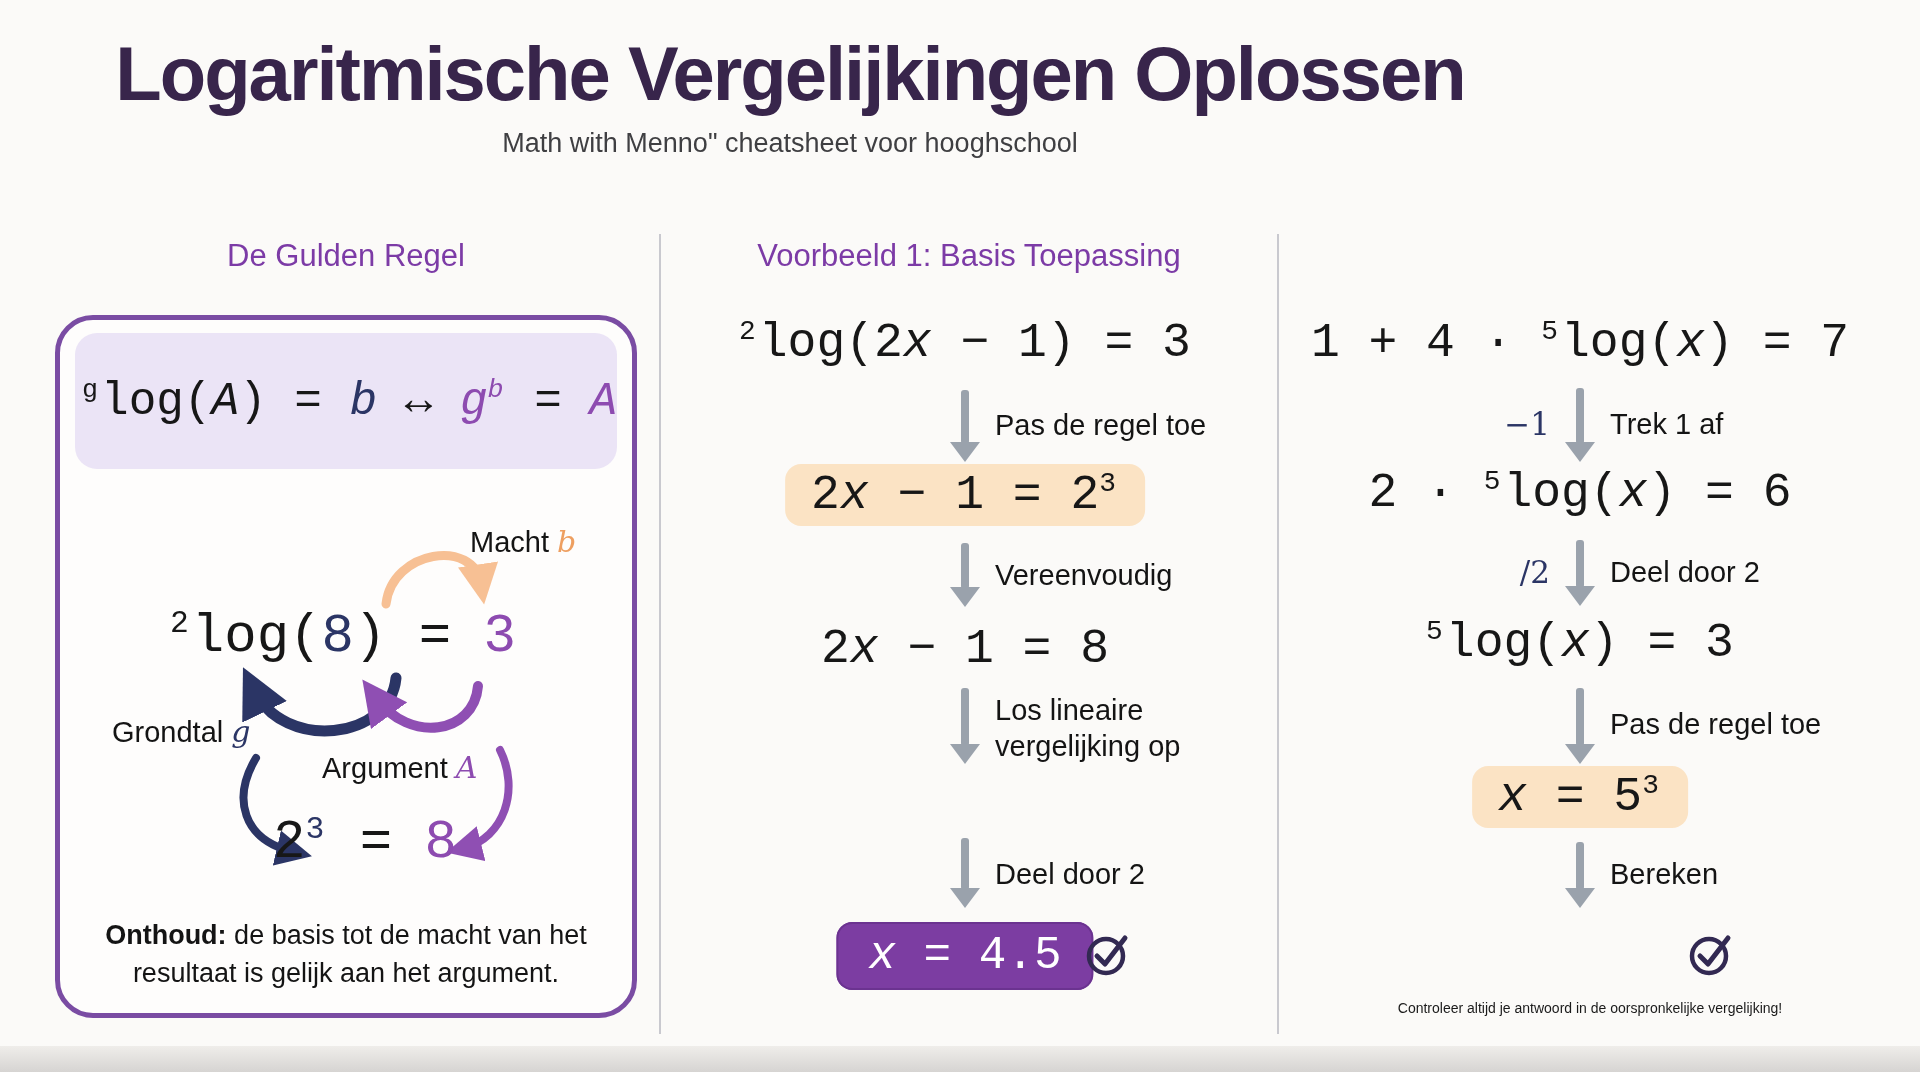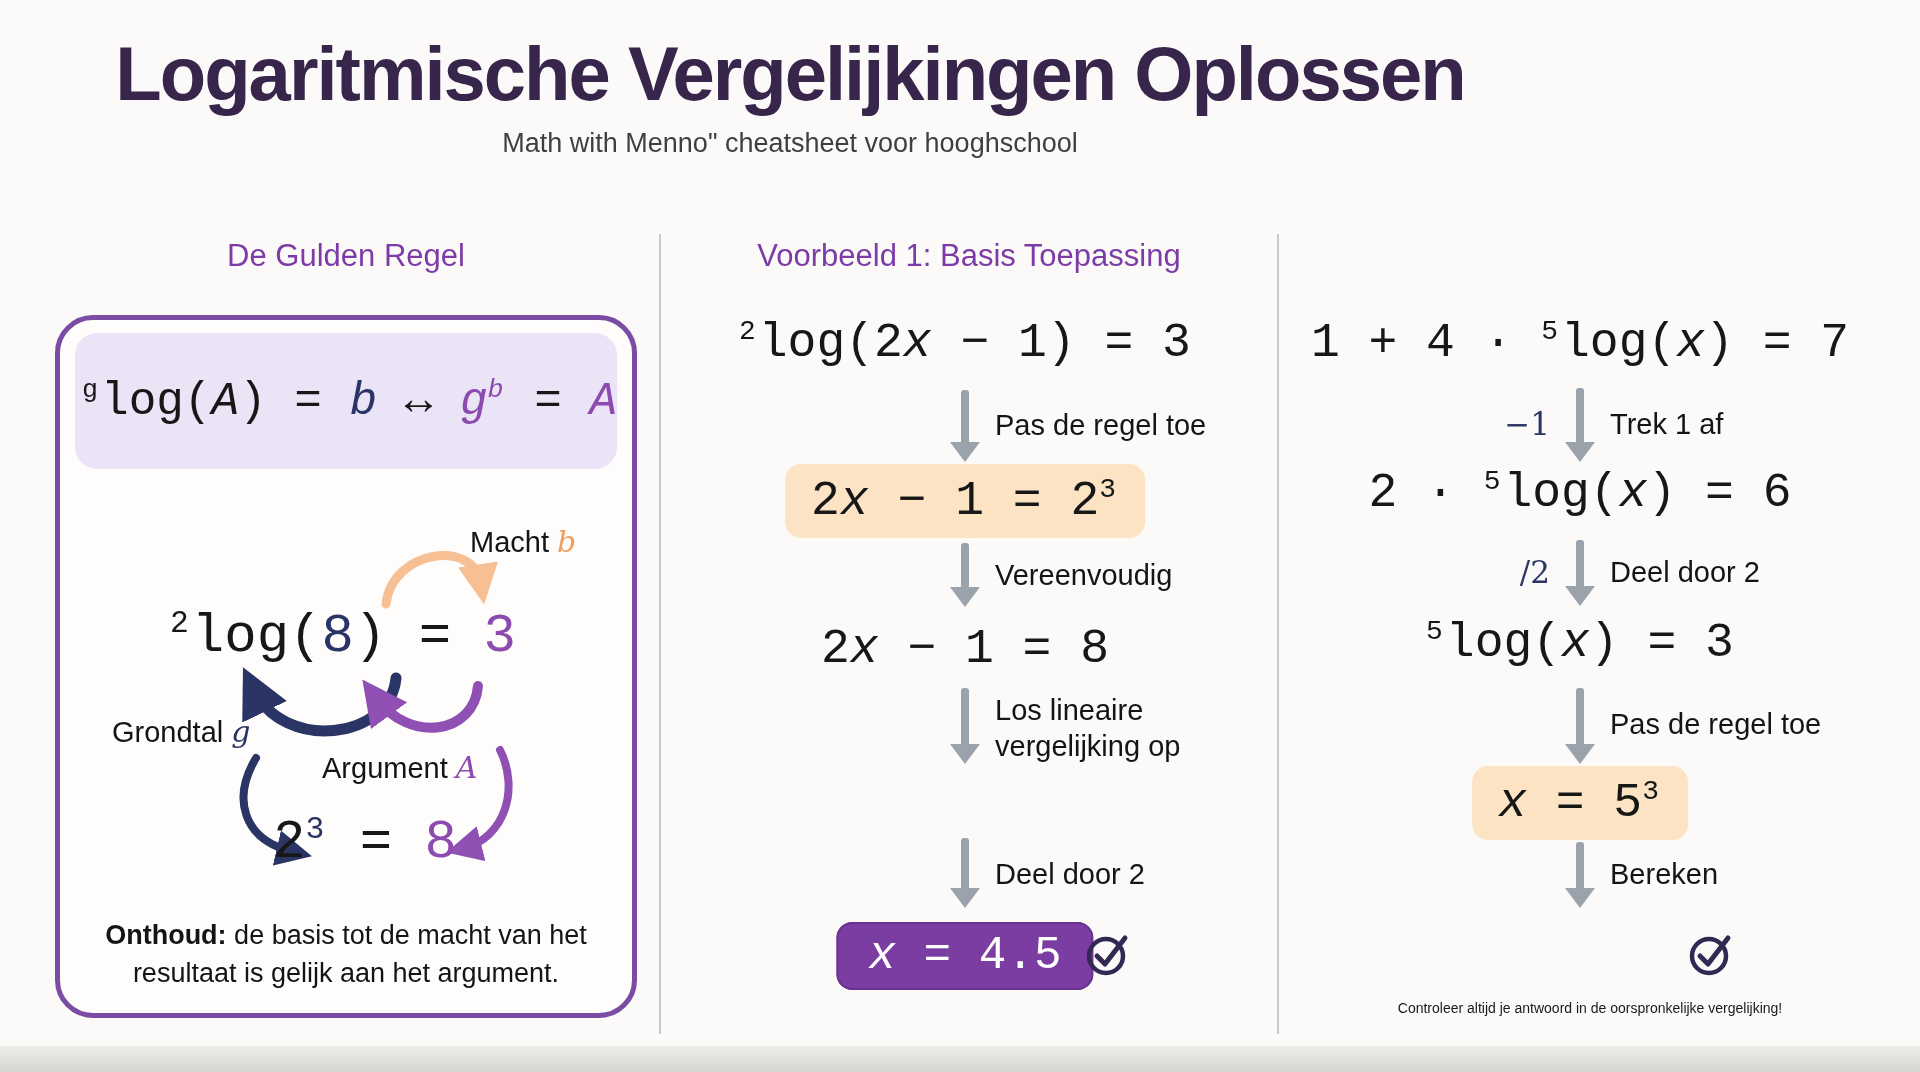--- a/index.html
+++ b/index.html
@@ -45,21 +45,21 @@
   .varrow{width:30px}
   .varrow .shaft{position:absolute;left:11px;top:0;width:8px;height:calc(100% - 18px);
                  background:var(--arrowGray);border-radius:3px}
   .varrow .head{position:absolute;left:0;bottom:0;width:0;height:0;
                 border-left:15px solid transparent;border-right:15px solid transparent;
                 border-top:20px solid var(--arrowGray)}
   .step-label{font-size:29px;color:#141414;white-space:pre-line;line-height:1.25}
   .side-label{font-family:"DejaVu Serif","Liberation Serif",serif;font-size:31px;color:var(--navy);
               width:100px;text-align:right;white-space:nowrap}
 
-  .hl-box{background:var(--peach);border-radius:16px;padding:10px 26px}
+  .hl-box{background:var(--peach);border-radius:16px;padding:4px 26px}
   .answer{background:var(--answerBg);border-radius:16px;padding:8px 32px;box-shadow:0 0 0 2px #6b3390 inset}
   .answer .eq, .answer .eq span{color:var(--answerText)}
   .footer-note{left:1285px;top:1000px;width:610px;text-align:center;font-size:14px;color:#1a1a1a}
   .strip{left:0;bottom:0;width:1920px;height:26px;background:linear-gradient(#efedea,var(--strip))}
   svg.arc{position:absolute;overflow:visible}
 </style>
 </head>
 <body>
 
 <div class="page">

